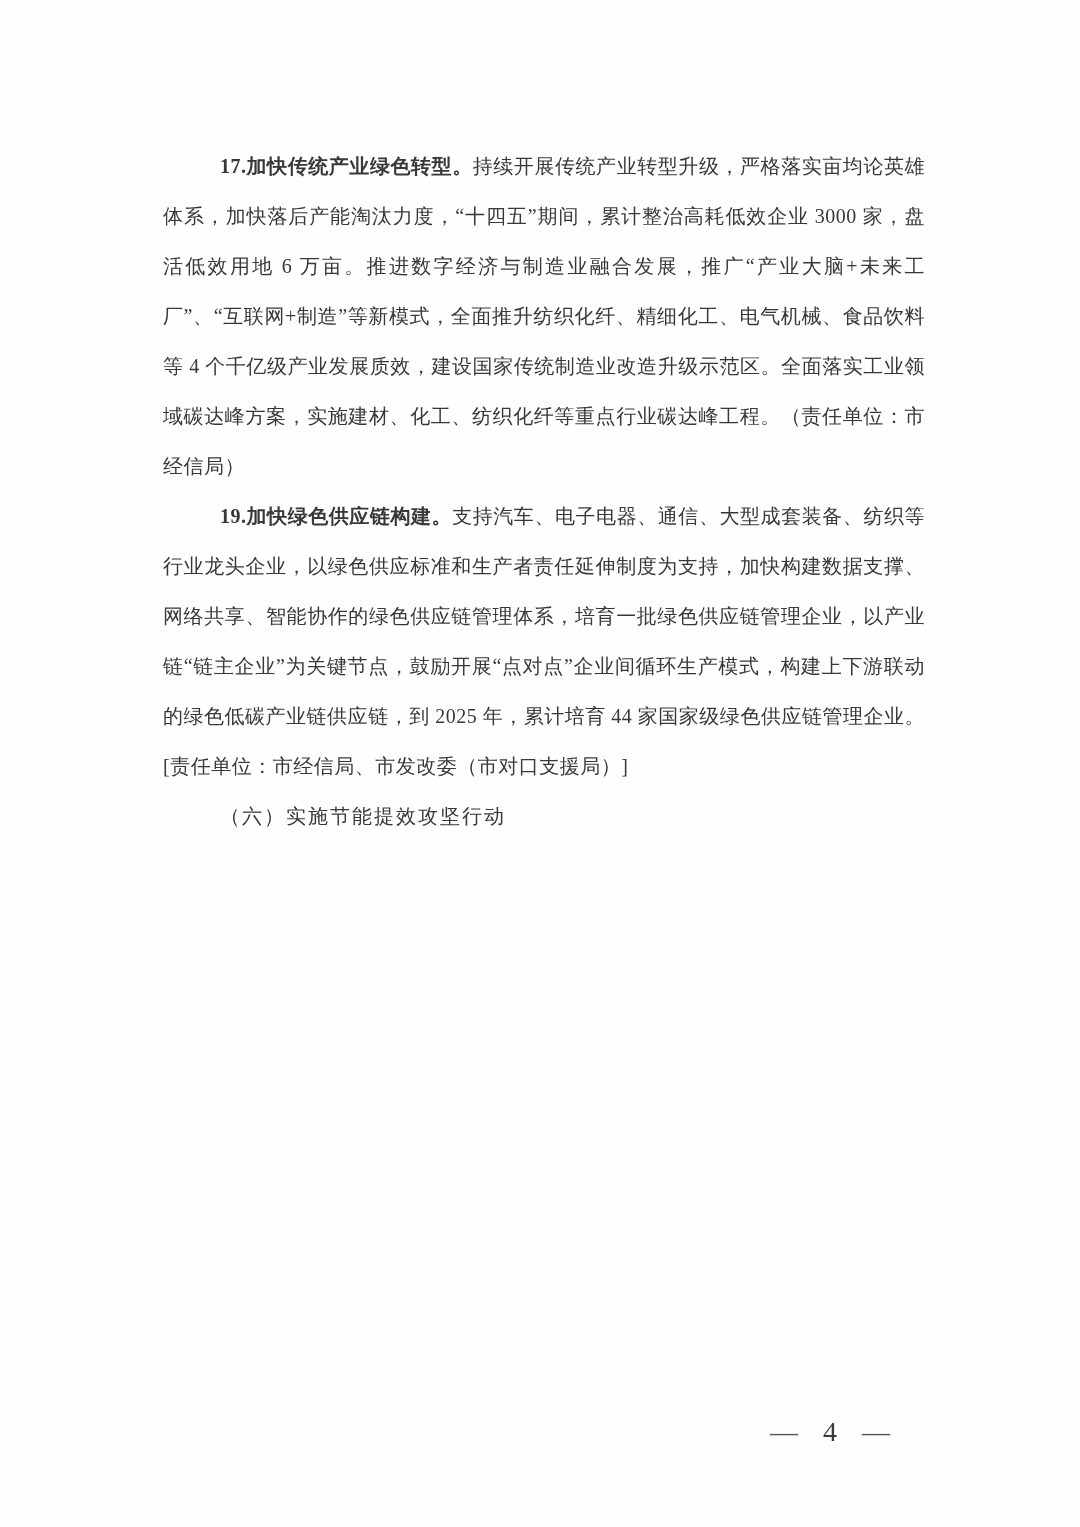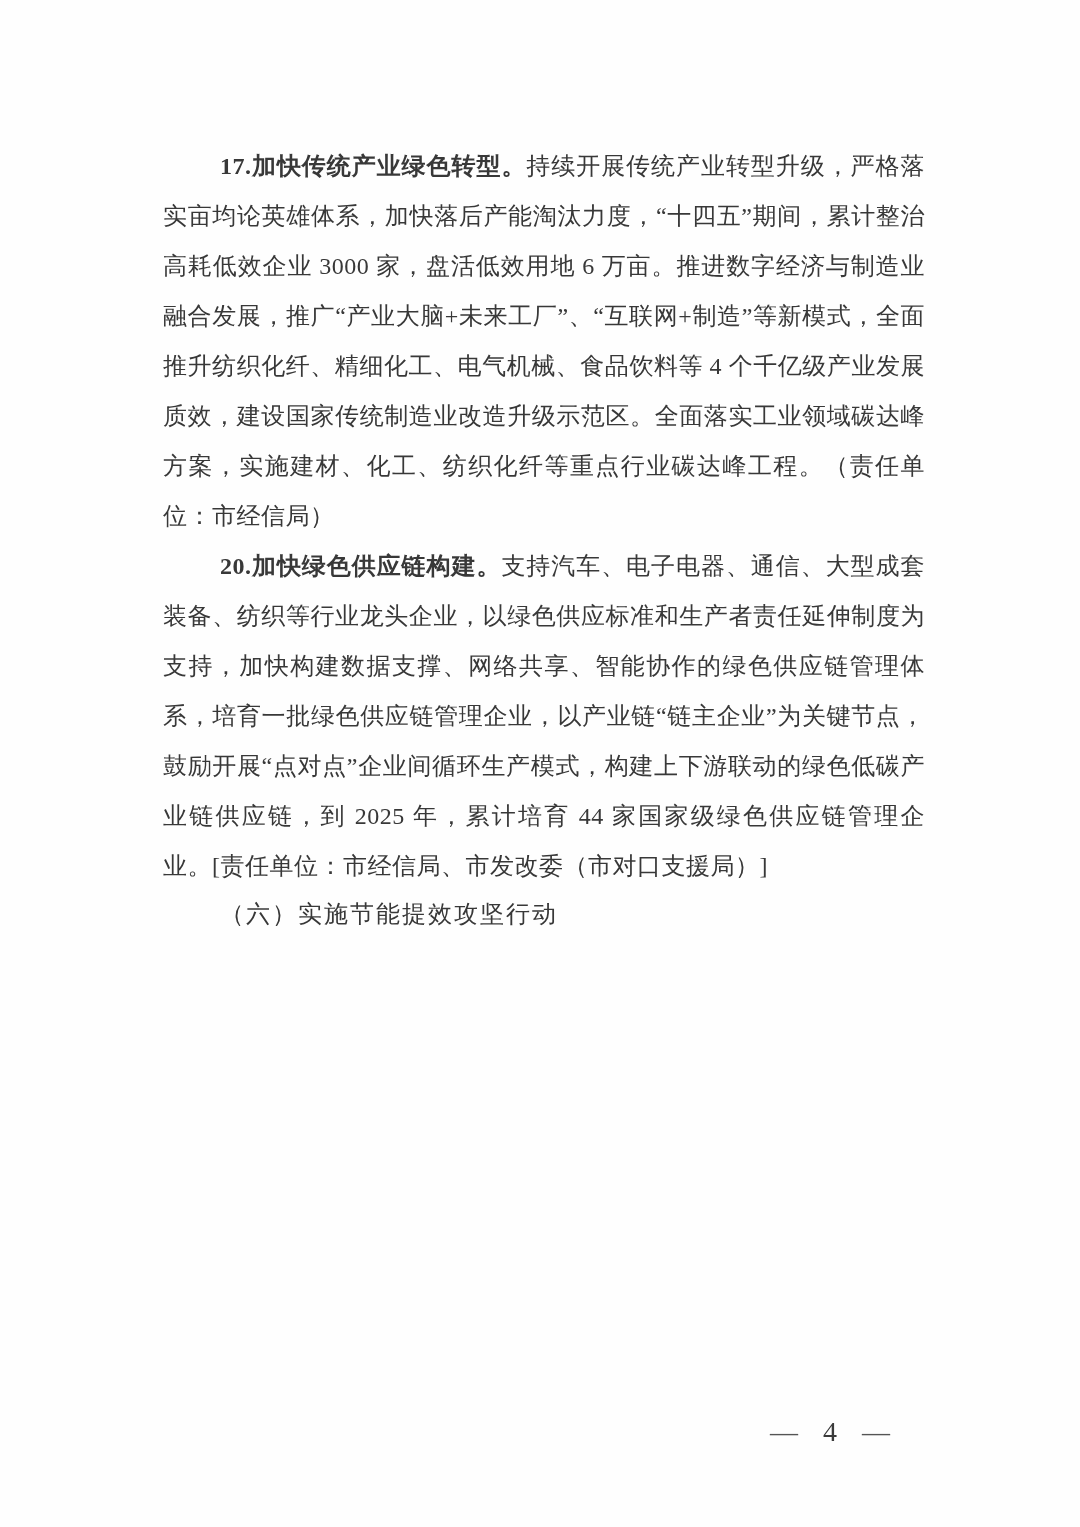--- a/index.html
+++ b/index.html
@@ -19,41 +19,40 @@
     .page {
       position: absolute;
       inset: 0;
       background: #fefefe;
     }
     .text-block {
       position: absolute;
       left: 163px;
       top: 141px;
       width: 762px;
-      font-size: 24px;
+      font-size: 20px;
       line-height: 50px;
       text-align: justify;
       letter-spacing: 0.5px;
     }
     p.para {
       margin: 0;
       padding: 0;
       text-indent: 57px;
     }
     p.para .lead {
       font-weight: bold;
     }
     p.section-heading {
       margin: 0;
       padding: 0;
       text-indent: 57px;
       
       font-weight: normal;
       letter-spacing: 2px;
-      font-family: Liberation Mono, monospace;
     }
     .footer {
       position: absolute;
       top: 1410px;
       left: 770px;
       width: 120px;
       display: flex;
       align-items: center;
       justify-content: space-between;
       font-size: 28px;
@@ -66,21 +65,21 @@
   </style>
 </head>
 <body>
 
 <div class="page">
 
   <div class="text-block">
 
     <p class="para"><span class="lead">17.加快传统产业绿色转型。</span><span>持续开展传统产业转型升级，严格落实亩均论英雄体系，加快落后产能淘汰力度，“十四五”期间，累计整治高耗低效企业 3000 家，盘活低效用地 6 万亩。推进数字经济与制造业融合发展，推广“产业大脑+未来工厂”、“互联网+制造”等新模式，全面推升纺织化纤、精细化工、电气机械、食品饮料等 4 个千亿级产业发展质效，建设国家传统制造业改造升级示范区。全面落实工业领域碳达峰方案，实施建材、化工、纺织化纤等重点行业碳达峰工程。（责任单位：市经信局）</span></p>
 
-    <p class="para"><span class="lead">20.加快绿色供应链构建。</span><span>支持汽车、电子电器、通信、大型成套装备、纺织等行业龙头企业，以绿色供应标准和生产者责任延伸制度为支持，加快构建数据支撑、网络共享、智能协作的绿色供应链管理体系，培育一批绿色供应链管理企业，以产业链“链主企业”为关键节点，鼓励开展“点对点”企业间循环生产模式，构建上下游联动的绿色低碳产业链供应链，到 2025 年，累计培育 44 家国家级绿色供应链管理企业。[责任单位：市经信局、市发改委（市对口支援局）]</span></p>
+    <p class="para"><span class="lead">19.加快绿色供应链构建。</span><span>支持汽车、电子电器、通信、大型成套装备、纺织等行业龙头企业，以绿色供应标准和生产者责任延伸制度为支持，加快构建数据支撑、网络共享、智能协作的绿色供应链管理体系，培育一批绿色供应链管理企业，以产业链“链主企业”为关键节点，鼓励开展“点对点”企业间循环生产模式，构建上下游联动的绿色低碳产业链供应链，到 2025 年，累计培育 44 家国家级绿色供应链管理企业。[责任单位：市经信局、市发改委（市对口支援局）]</span></p>
 
 
     <p class="section-heading">（六）实施节能提效攻坚行动</p>
 
   </div>
 
   <div class="footer">
     <span class="dash">—</span>
     <span class="num">4</span>
     <span class="dash">—</span>

